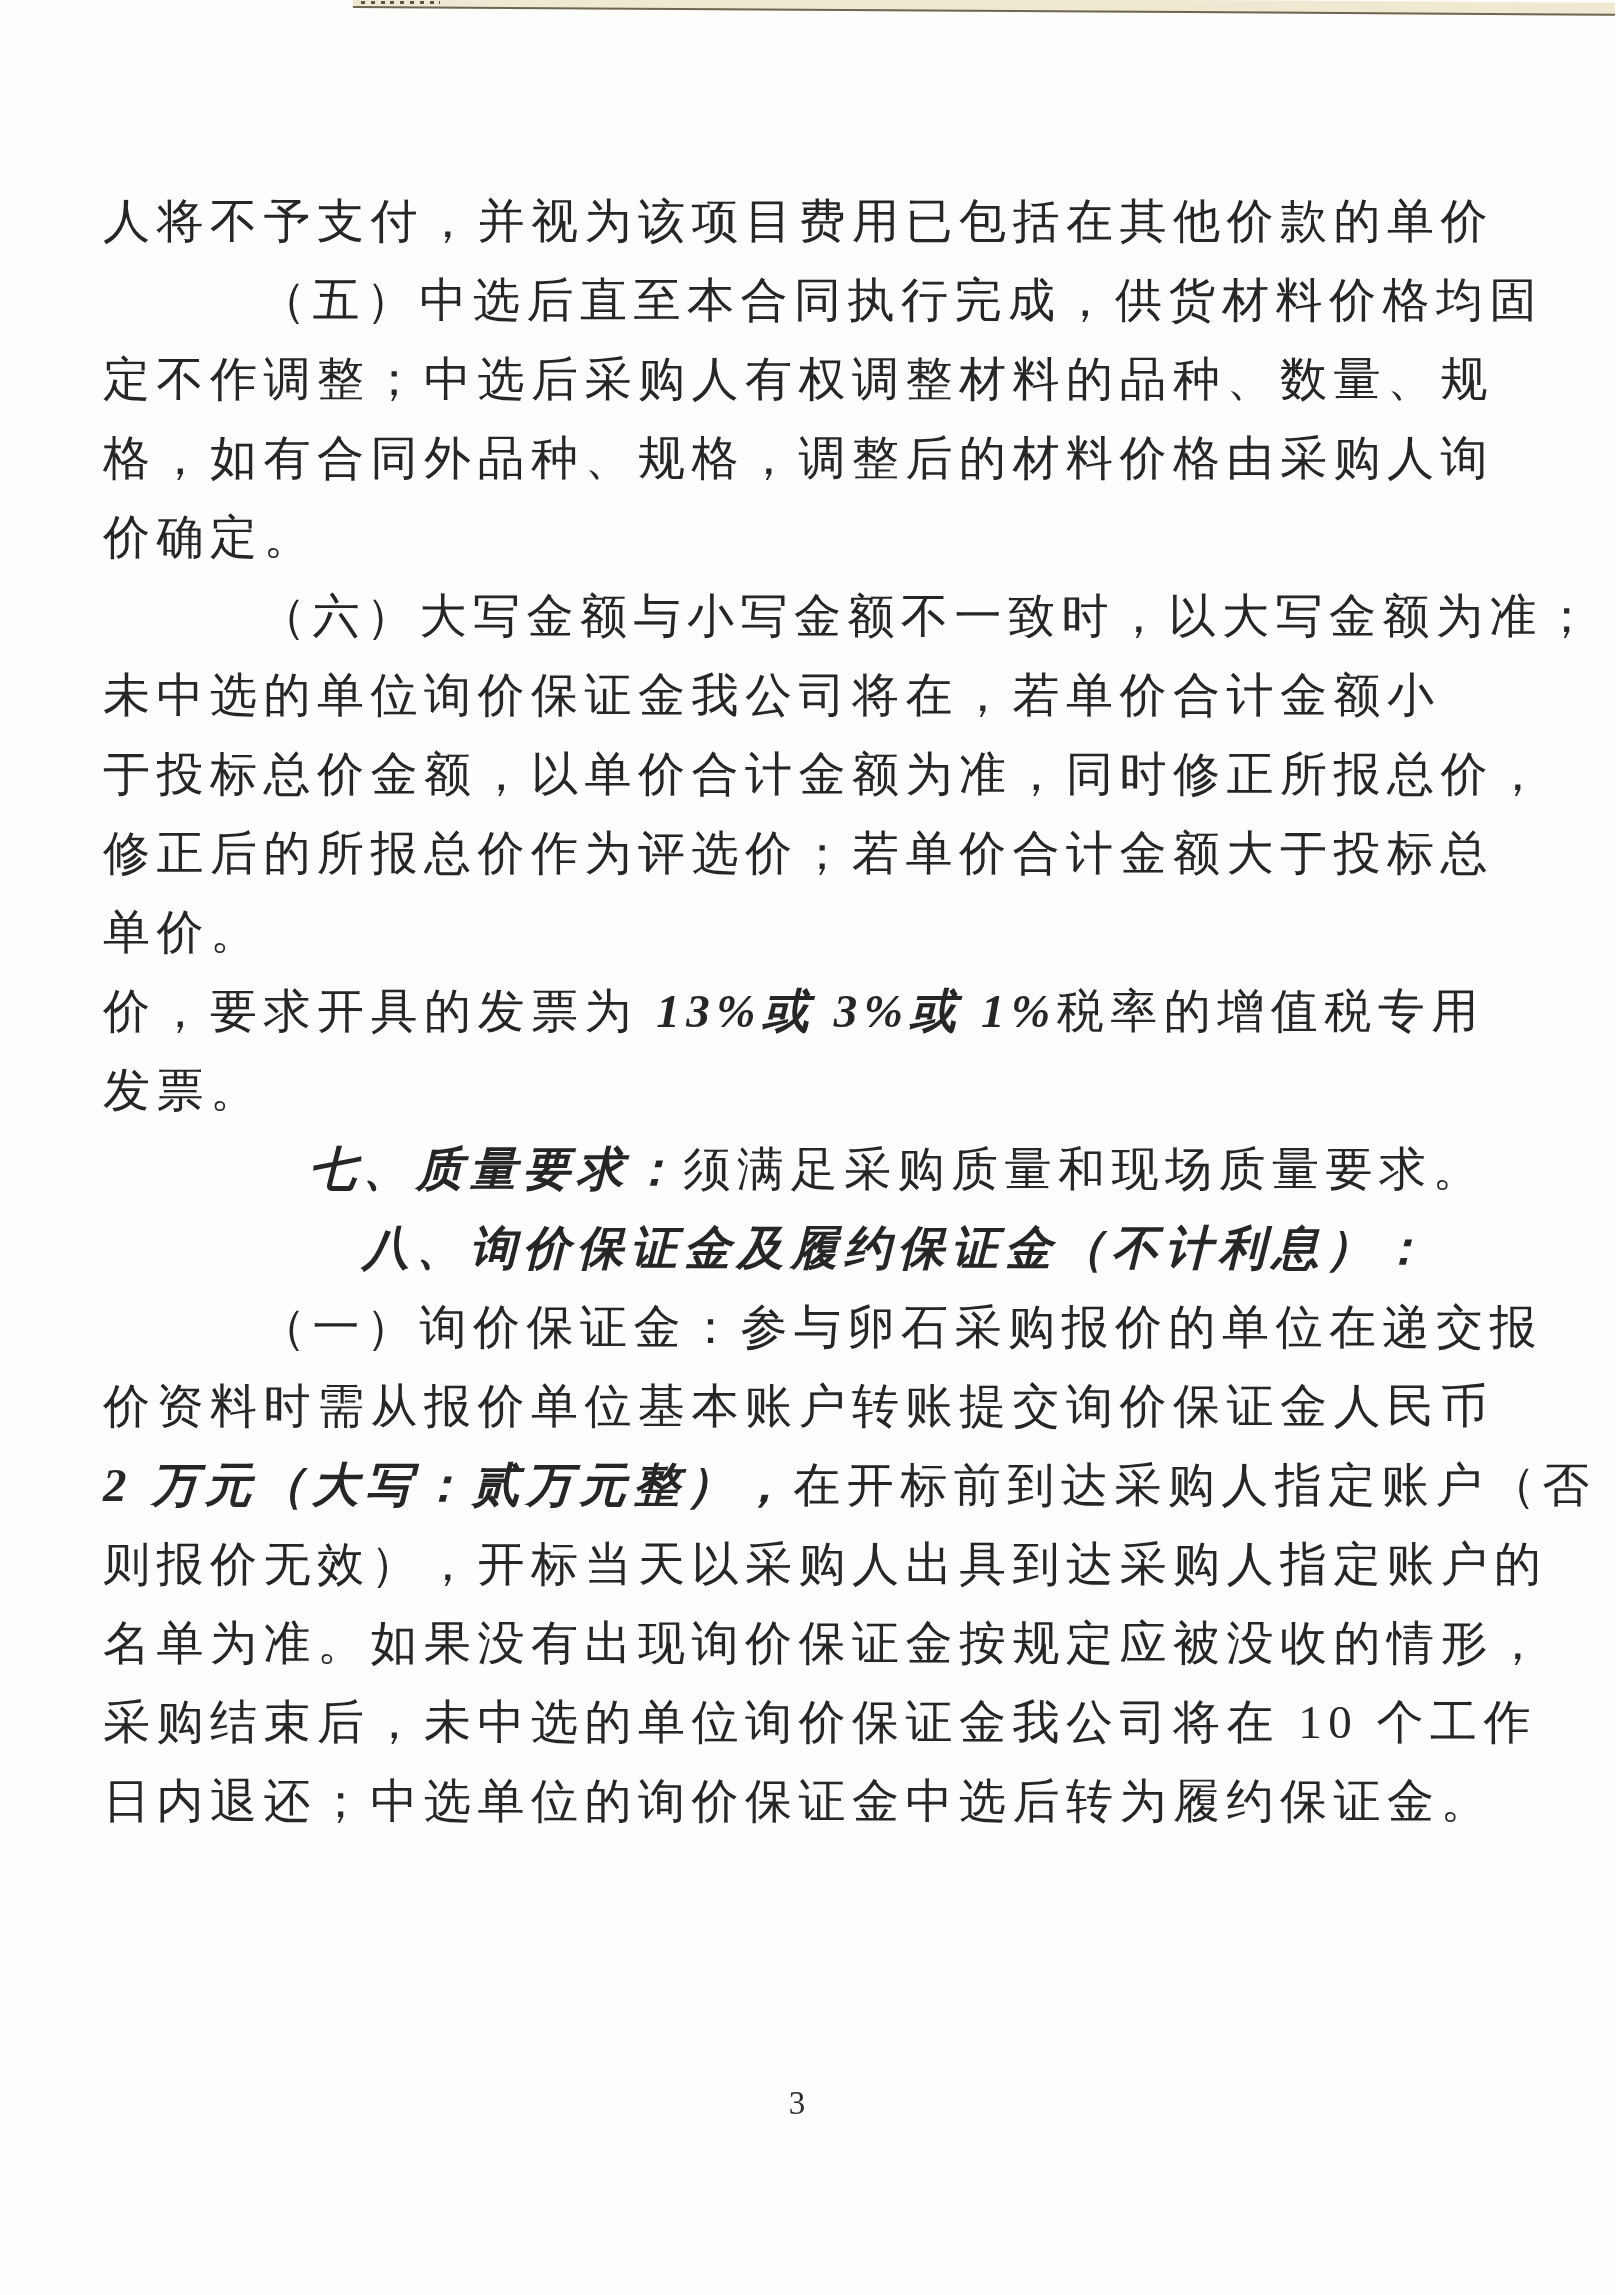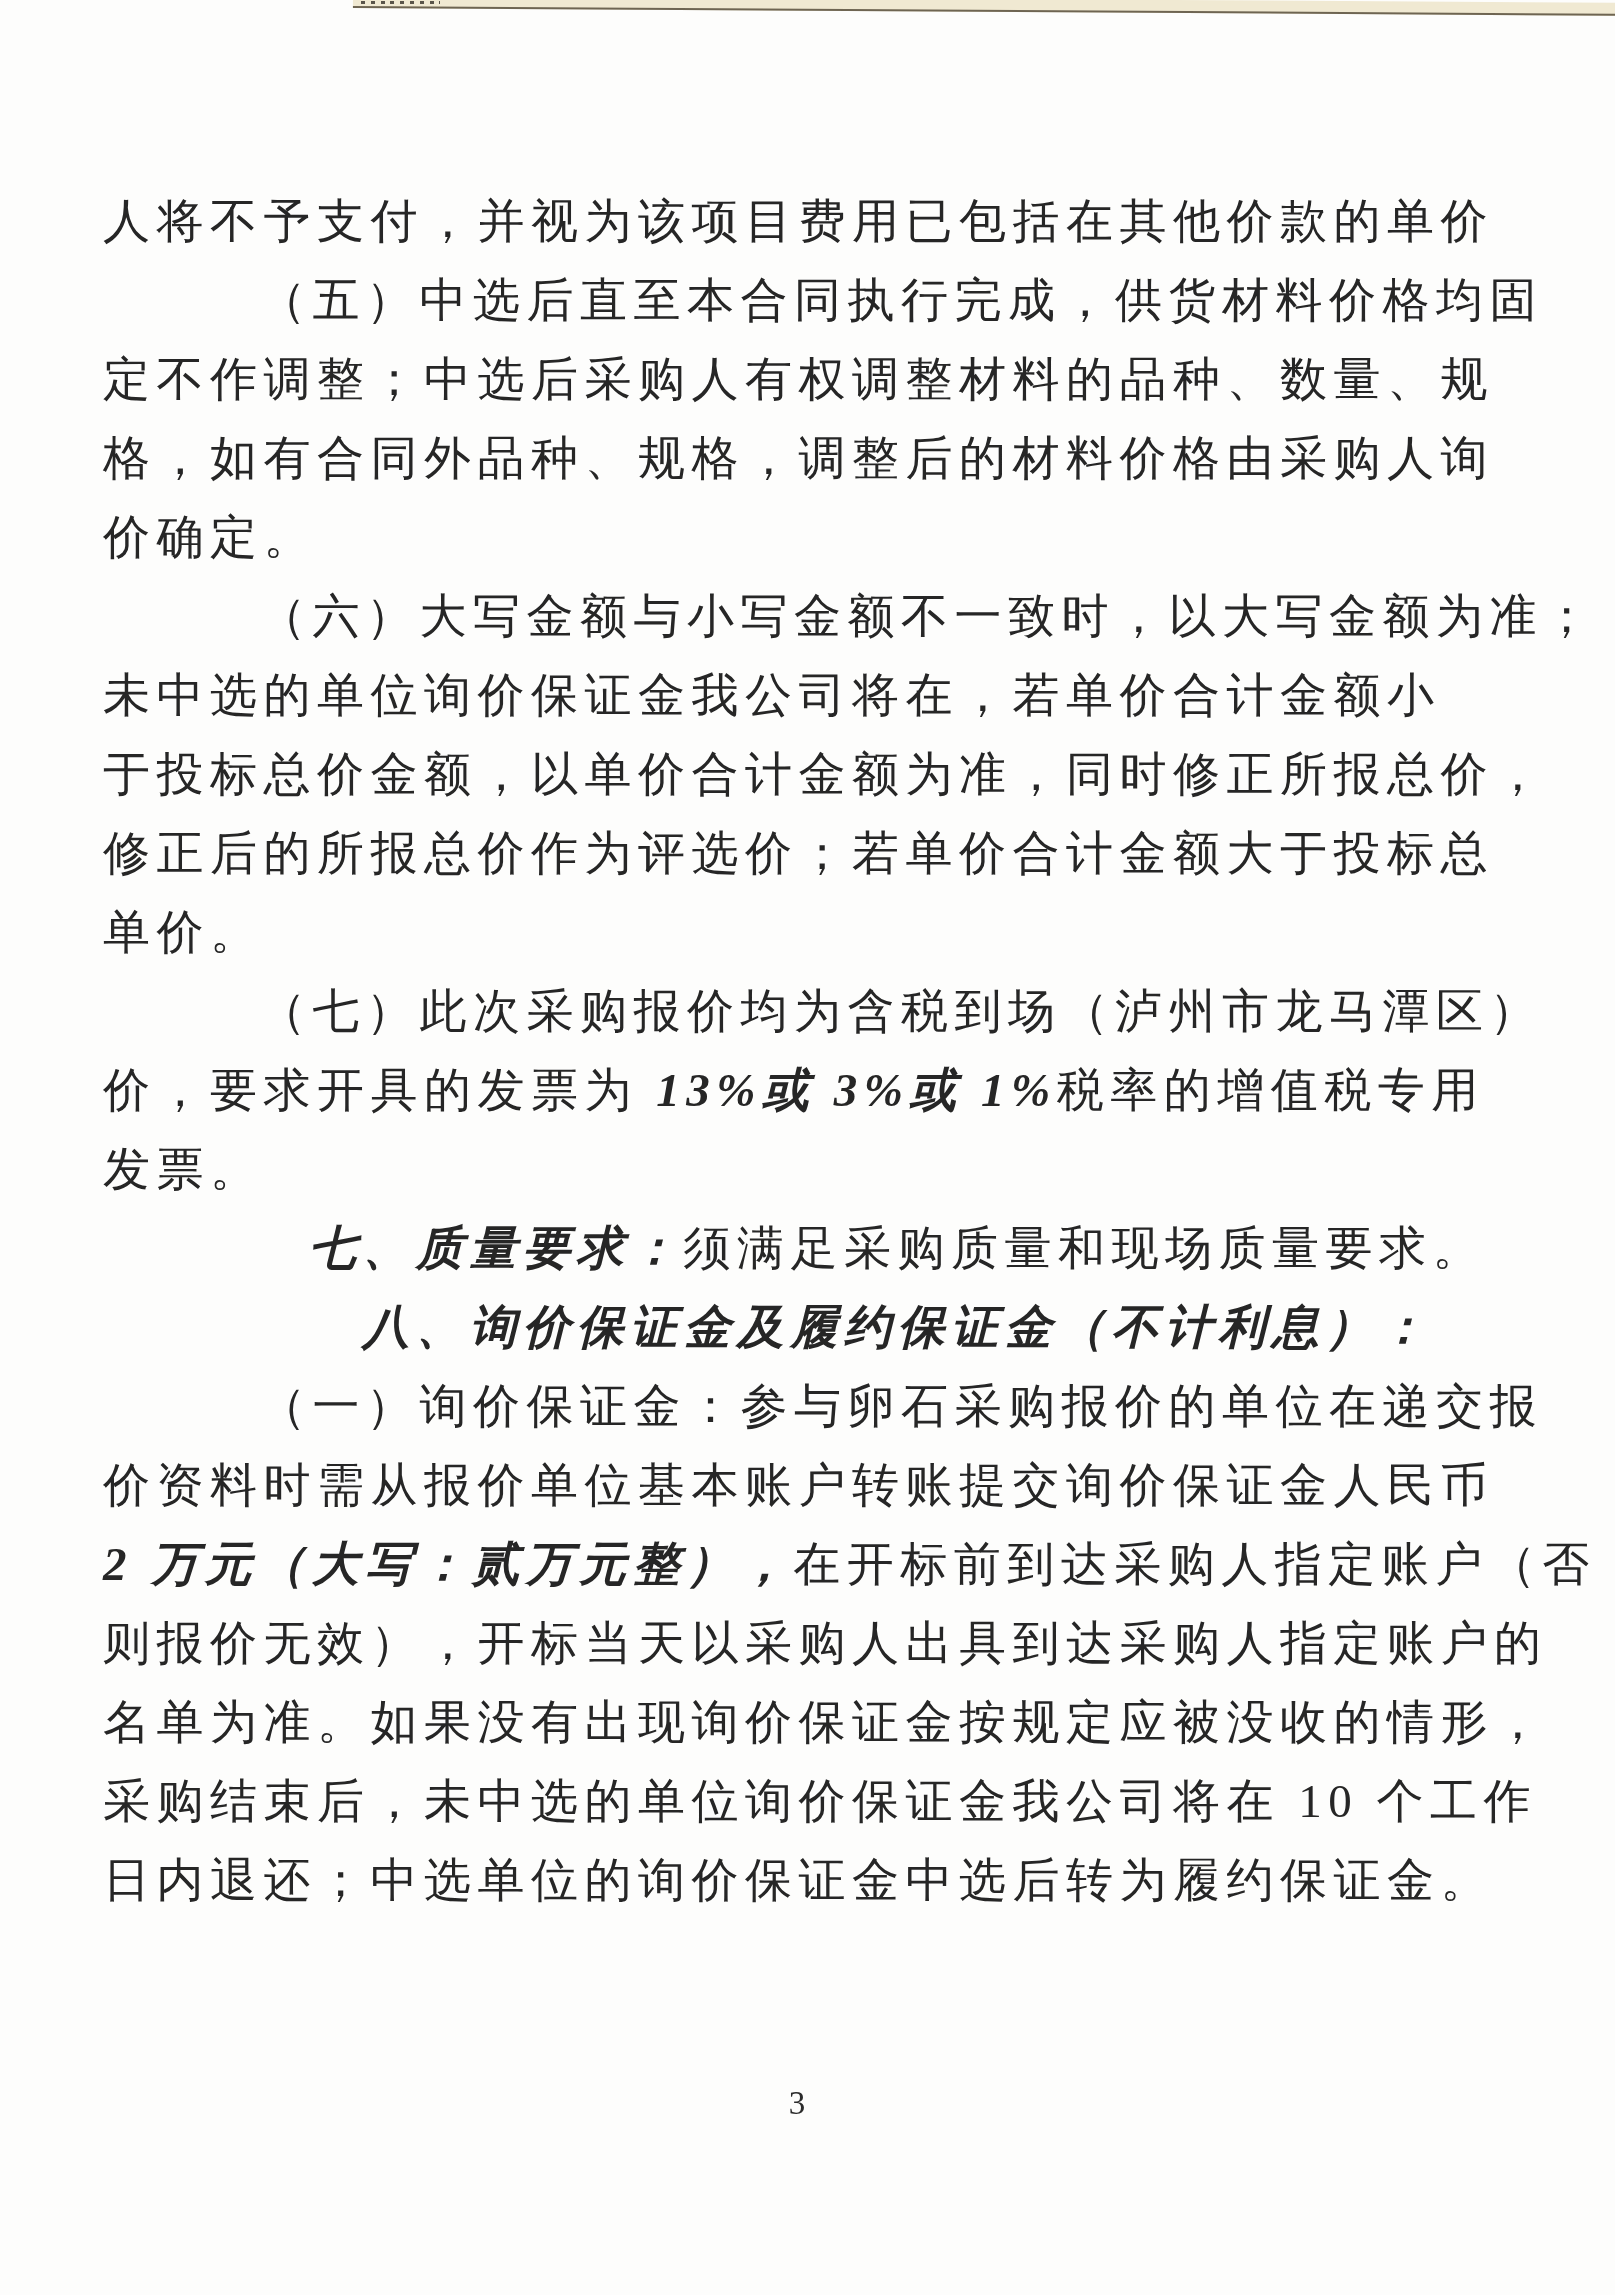--- a/index.html
+++ b/index.html
@@ -80,21 +80,20 @@
     <div class="line"><span>人将不予支付，并视为该项目费用已包括在其他价款的单价</span></div>
     <div class="line indent"><span>（五）中选后直至本合同执行完成，供货材料价格均固</span></div>
     <div class="line"><span>定不作调整；中选后采购人有权调整材料的品种、数量、规</span></div>
     <div class="line"><span>格，如有合同外品种、规格，调整后的材料价格由采购人询</span></div>
     <div class="line"><span>价确定。</span></div>
     <div class="line indent"><span>（六）大写金额与小写金额不一致时，以大写金额为准；</span></div>
     <div class="line"><span>未中选的单位询价保证金我公司将在，若单价合计金额小</span></div>
     <div class="line"><span>于投标总价金额，以单价合计金额为准，同时修正所报总价，</span></div>
     <div class="line"><span>修正后的所报总价作为评选价；若单价合计金额大于投标总</span></div>
     <div class="line"><span>单价。</span></div>
-    <div class="line indent"><span>（七）此次采购报价均为含税到场（泸州市龙马潭区）</span></div>
     <div class="line"><span>价，要求开具的发票为 </span><span class="b">13%或 3%或 1%</span><span>税率的增值税专用</span></div>
     <div class="line"><span>发票。</span></div>
     <div class="line indent"><span class="b">七、质量要求：</span><span>须满足采购质量和现场质量要求。</span></div>
     <div class="line indent"><span class="b">八、询价保证金及履约保证金（不计利息）：</span></div>
     <div class="line indent"><span>（一）询价保证金：参与卵石采购报价的单位在递交报</span></div>
     <div class="line"><span>价资料时需从报价单位基本账户转账提交询价保证金人民币</span></div>
     <div class="line"><span class="b">2 万元（大写：贰万元整），</span><span>在开标前到达采购人指定账户（否</span></div>
     <div class="line"><span>则报价无效），开标当天以采购人出具到达采购人指定账户的</span></div>
     <div class="line"><span>名单为准。如果没有出现询价保证金按规定应被没收的情形，</span></div>
     <div class="line"><span>采购结束后，未中选的单位询价保证金我公司将在 10 个工作</span></div>

